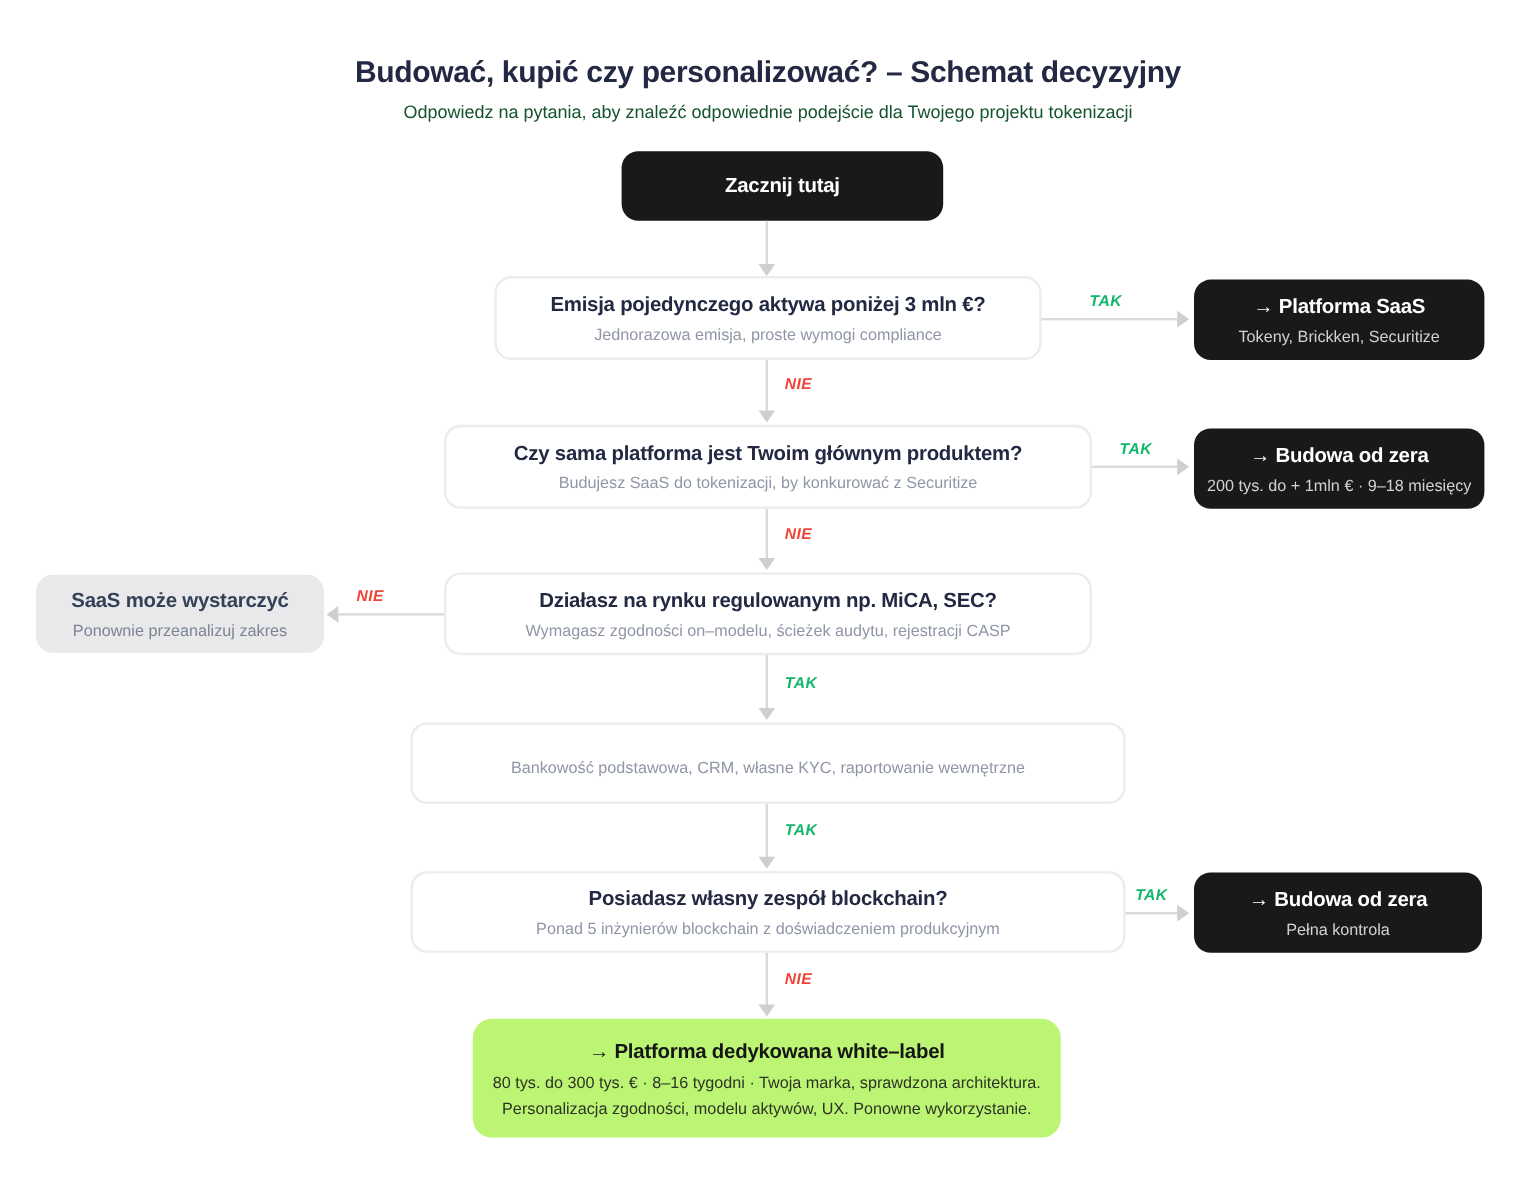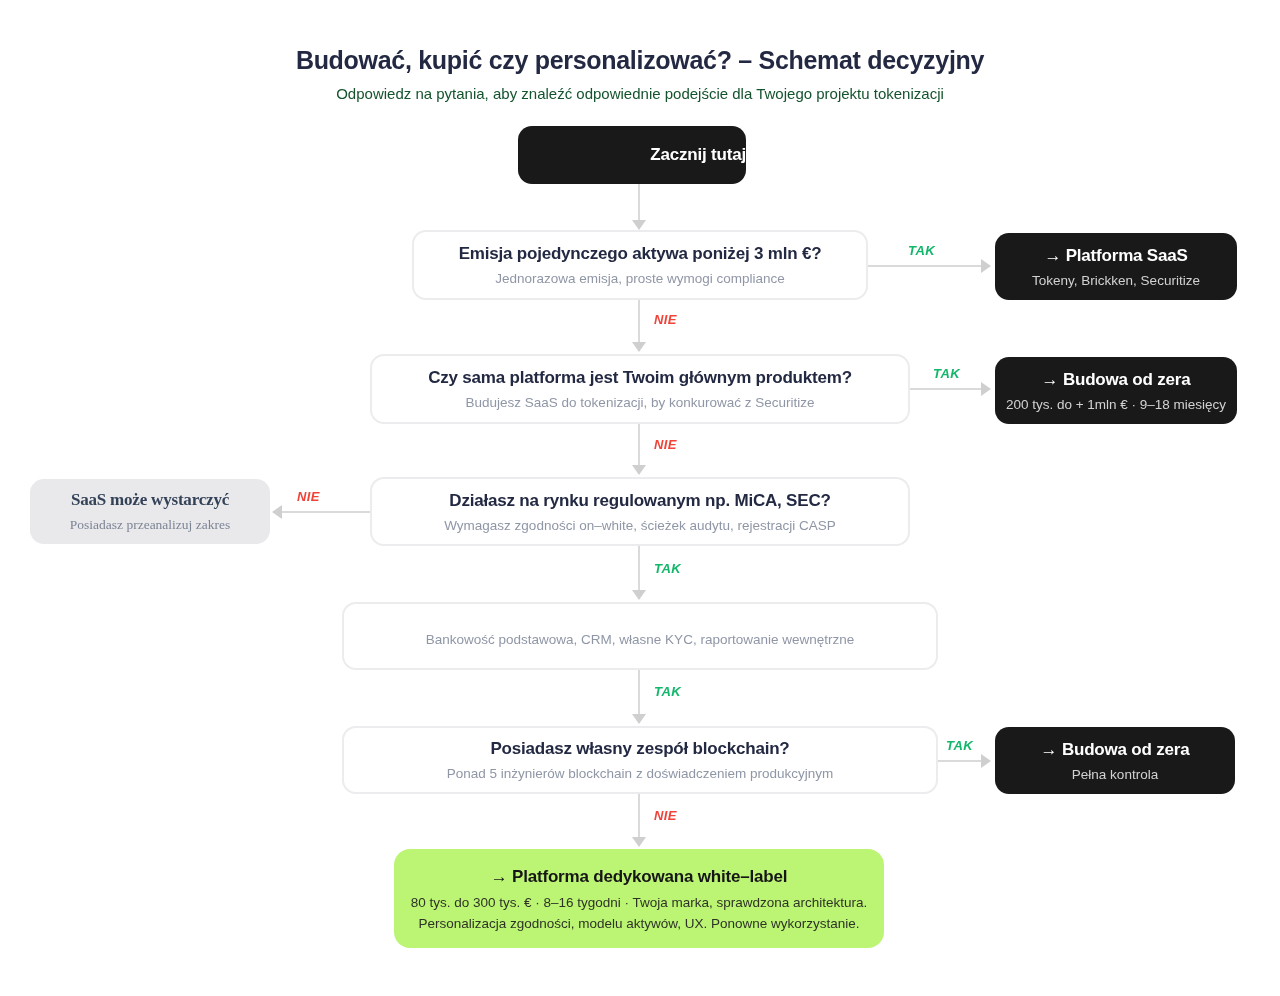--- a/index.html
+++ b/index.html
@@ -54,21 +54,20 @@
   .q-node .t { color: #232942; }
   .q-node .s { color: #8f96a6; }
   .start-node, .result-node {
     background: #191919;
   }
   .start-node .t { color: #ffffff; }
   .result-node .t { color: #ffffff; }
   .result-node .s { color: #d2d2d2; }
   .soft-node {
     background: #e9e9ec;
-    font-family: Liberation Serif, serif;
   }
   .soft-node .t { color: #344258; }
   .soft-node .s { color: #7c8494; }
   .final-node {
     background: #bcf573;
     border-radius: 16px;
   }
   .final-node .t { color: #161616; }
   .final-node .s { color: #2e3326; margin-top: 8px; text-align: right; }
   .final-node .s2 { color: #2e3326; font-size: 13.5px; margin-top: 6px; }
@@ -114,21 +113,21 @@
   .no { color: #f04438; }
 </style>
 </head>
 <body>
 
 <div class="canvas">
 
   <div class="page-title">Budować, kupić czy personalizować? – Schemat decyzyjny</div>
   <div class="page-subtitle">Odpowiedz na pytania, aby znaleźć odpowiednie podejście dla Twojego projektu tokenizacji</div>
 
-  <div class="node start-node" style="left:518px; top:110px; width:228px; height:58px;align-items:flex-end;">
+  <div class="node start-node" style="left:518px; top:110px; width:268px; height:58px;">
     <div class="t">Zacznij tutaj</div>
   </div>
 
   <div class="node q-node" style="left:412px; top:214px; width:456px; height:70px;">
     <div class="t">Emisja pojedynczego aktywa poniżej 3 mln €?</div>
     <div class="s">Jednorazowa emisja, proste wymogi compliance</div>
   </div>
 
   <div class="node q-node" style="left:370px; top:338px; width:540px; height:70px;">
     <div class="t">Czy sama platforma jest Twoim głównym produktem?</div>
@@ -140,26 +139,26 @@
     <div class="s">Tokeny, Brickken, Securitize</div>
   </div>
 
   <div class="node result-node" style="left:995px; top:341px; width:242px; height:67px;">
     <div class="t">→ Budowa od zera</div>
     <div class="s">200 tys. do + 1mln € · 9–18 miesięcy</div>
   </div>
 
   <div class="node q-node" style="left:370px; top:461px; width:540px; height:69px;">
     <div class="t">Działasz na rynku regulowanym np. MiCA, SEC?</div>
-    <div class="s">Wymagasz zgodności on–white, ścieżek audytu, rejestracji CASP</div>
+    <div class="s">Wymagasz zgodności on–modelu, ścieżek audytu, rejestracji CASP</div>
   </div>
 
   <div class="node soft-node" style="left:30px; top:463px; width:240px; height:65px;">
     <div class="t">SaaS może wystarczyć</div>
-    <div class="s">Posiadasz przeanalizuj zakres</div>
+    <div class="s">Ponownie przeanalizuj zakres</div>
   </div>
 
   <div class="node q-node" style="left:342px; top:586px; width:596px; height:68px;">
     <div class="s">Bankowość podstawowa, CRM, własne KYC, raportowanie wewnętrzne</div>
   </div>
 
   <div class="node q-node" style="left:342px; top:710px; width:596px; height:68px;">
     <div class="t">Posiadasz własny zespół blockchain?</div>
     <div class="s">Ponad 5 inżynierów blockchain z doświadczeniem produkcyjnym</div>
   </div>

